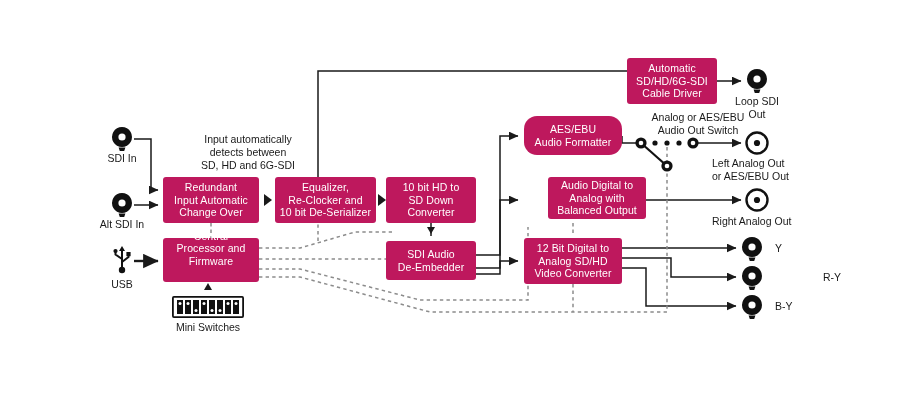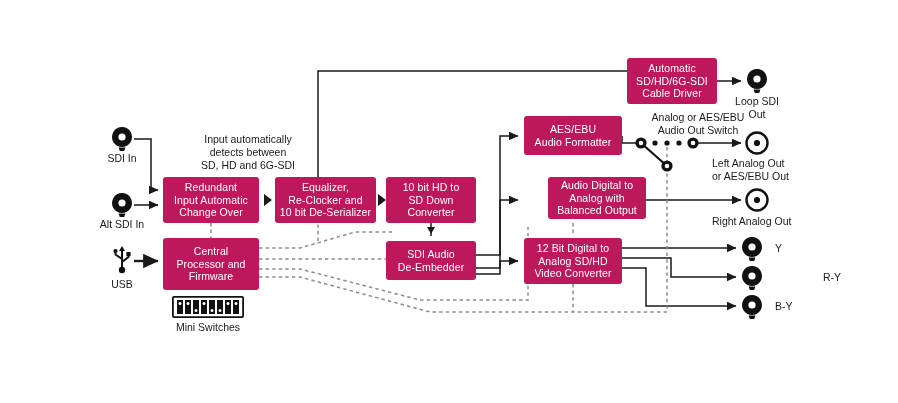--- a/index.html
+++ b/index.html
@@ -89,21 +89,21 @@
       <path d="M573,223 L573,234"></path>
       <path d="M573,284 L573,312"></path>
     </g>
   </svg>
 
   <div class="blk" style="left:163px;top:177px;width:96px;height:46px;">
     <span style="white-space:pre-line">Redundant
 Input Automatic
 Change Over</span>
   </div>
-  <div class="blk" style="left:163px;top:238px;width:96px;height:52px;">
+  <div class="blk" style="left:163px;top:238px;width:96px;height:44px;align-items:flex-end;">
     <span style="white-space:pre-line">Central
 Processor and
 Firmware</span>
   </div>
   <div class="blk" style="left:275px;top:177px;width:101px;height:46px;">
     <span style="white-space:pre-line">Equalizer,
 Re-Clocker and
 10 bit De-Serializer</span>
   </div>
   <div class="blk" style="left:386px;top:177px;width:90px;height:46px;">
@@ -113,21 +113,21 @@
   </div>
   <div class="blk" style="left:386px;top:241px;width:90px;height:39px;">
     <span style="white-space:pre-line">SDI Audio
 De-Embedder</span>
   </div>
   <div class="blk" style="left:627px;top:58px;width:90px;height:46px;">
     <span style="white-space:pre-line">Automatic
 SD/HD/6G-SDI
 Cable Driver</span>
   </div>
-  <div class="blk" style="left:524px;top:116px;width:98px;height:39px;">
+  <div class="blk" style="left:524px;top:116px;width:98px;height:39px;border-radius:13px;">
     <span style="white-space:pre-line">AES/EBU
 Audio Formatter</span>
   </div>
   <div class="blk" style="left:548px;top:177px;width:98px;height:42px;">
     <span style="white-space:pre-line">Audio Digital to
 Analog with
 Balanced Output</span>
   </div>
   <div class="blk" style="left:524px;top:238px;width:98px;height:46px;">
     <span style="white-space:pre-line">12 Bit Digital to

